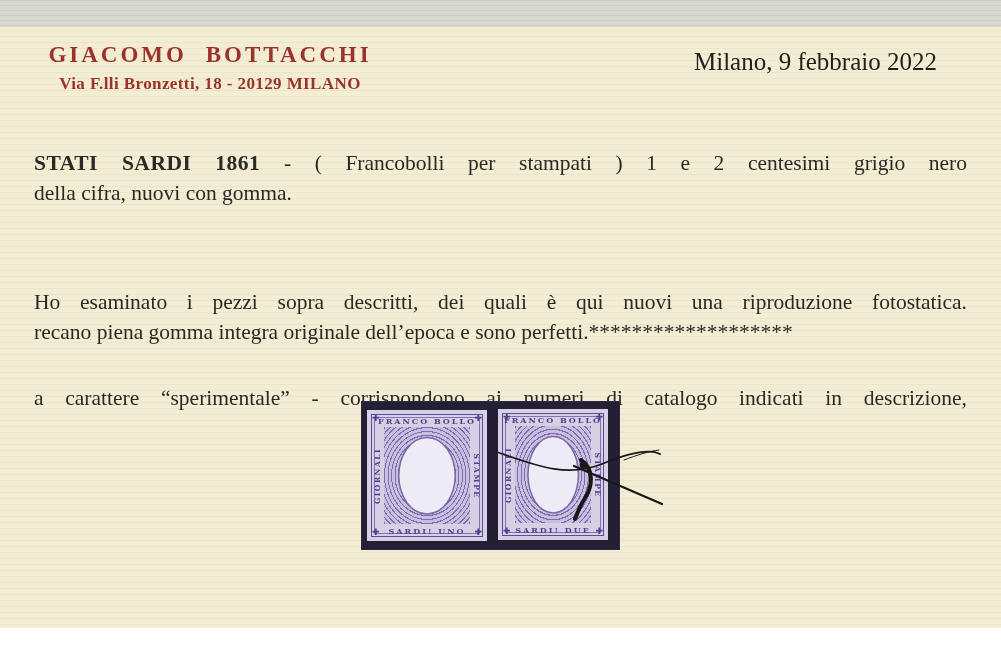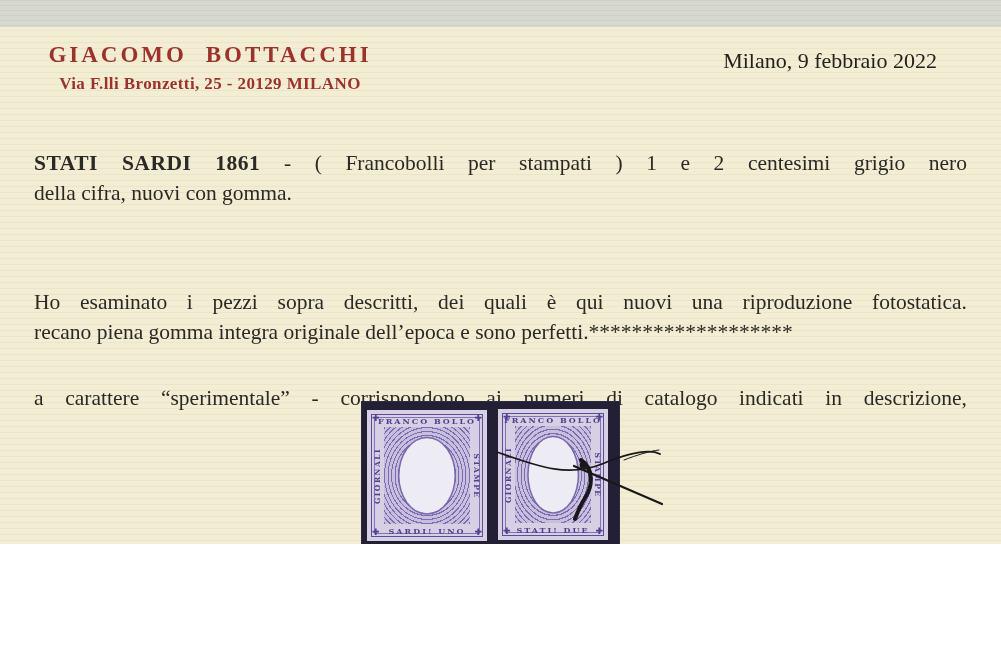--- a/index.html
+++ b/index.html
@@ -1,37 +1,37 @@
 <!DOCTYPE html>
 <html><head>
 <meta charset="utf-8">
 <style>
   html,body { margin:0; padding:0; }
   .page {
-    position:relative; width:1001px; height:544px; overflow:hidden;
+    position:relative; width:1001px; height:628px; overflow:hidden;
     background:#f2edd3;
     background-image: repeating-linear-gradient(180deg, rgba(110,100,60,0.055) 0 1px, rgba(0,0,0,0) 1px 6px);
     font-family:"Liberation Serif", serif;
     color:#2b2925;
   }
   .scan-band {
     position:absolute; left:0; top:0; width:1001px; height:27px;
     background:#d7d8d0;
     background-image: repeating-linear-gradient(180deg, rgba(0,0,0,0.04) 0 1px, rgba(0,0,0,0) 1px 5px);
   }
   .issuer-block { position:absolute; left:38px; top:42px; width:344px; text-align:center; }
   .issuer-name {
     font-size:23px; font-weight:bold; letter-spacing:3px; word-spacing:10px;
     color:#9c322c;
   }
   .issuer-address {
     margin-top:6px; font-size:17px; font-weight:bold; letter-spacing:0.4px;
     color:#9c322c;
   }
-  .dateline { position:absolute; right:64px; top:48px; font-size:22px; color:#23211d; }
+  .dateline { position:absolute; right:64px; top:48px; font-size:25px; color:#23211d; }
 
   .para { position:absolute; left:34px; width:933px; font-size:21.5px; }
   .para .line { white-space:nowrap; }
   .para .line.just { text-align:justify; text-align-last:justify; white-space:normal;margin-top:36px; }
   .desc { top:112px; line-height:30px; }
   .desc .b { font-weight:bold; letter-spacing:0.5px; }
   .opinion { top:251px; line-height:30px; }
 
   
   .mount {
@@ -74,21 +74,21 @@
 </style>
 </head>
 <body>
 
 <div class="page">
 
   <div class="scan-band"></div>
 
   <div class="issuer-block">
     <div class="issuer-name">GIACOMO BOTTACCHI</div>
-    <div class="issuer-address">Via F.lli Bronzetti, 25 - 20129 MILANO</div>
+    <div class="issuer-address">Via F.lli Bronzetti, 18 - 20129 MILANO</div>
   </div>
 
   <div class="dateline">Milano, 9 febbraio 2022</div>
 
   <div class="para desc">
     <div class="line just"><span class="b">STATI SARDI 1861</span><span> - ( Francobolli per stampati ) 1 e 2 centesimi grigio nero</span></div>
     <div class="line">della cifra, nuovi con gomma.</div>
   </div>
 
   <div class="para opinion">
@@ -119,21 +119,21 @@
       <div class="engine">
         <div class="oval"></div>
       </div>
       <span class="cross c-tl">✚</span>
       <span class="cross c-tr">✚</span>
       <span class="cross c-bl">✚</span>
       <span class="cross c-br">✚</span>
       <span class="st-label st-top">FRANCO BOLLO</span>
       <span class="st-label st-side st-left-side">GIORNALI</span>
       <span class="st-label st-side st-right-side">STAMPE</span>
-      <span class="st-label st-bottom">STATI! DUE</span>
+      <span class="st-label st-bottom">SARDI! DUE</span>
     </div>
 
     <svg class="pen" viewBox="0 0 330 152">
       <path d="M135,50 C175,64 205,76 240,62 C262,53 286,46 298,52" fill="none" stroke="#181818" stroke-width="1.8" stroke-linecap="round"></path>
       <path d="M262,58 C275,53 288,49 297,48" fill="none" stroke="#181818" stroke-width="1" stroke-linecap="round"></path>
       <path d="M212,64 L300,102" fill="none" stroke="#181818" stroke-width="2.2" stroke-linecap="round"></path>
       <path d="M219,58 C232,67 231,84 223,96 C219,102 216,109 213,117" fill="none" stroke="#181818" stroke-width="4" stroke-linecap="round"></path>
       <circle cx="221" cy="63" r="3.4" fill="#181818"></circle>
     </svg>
 

